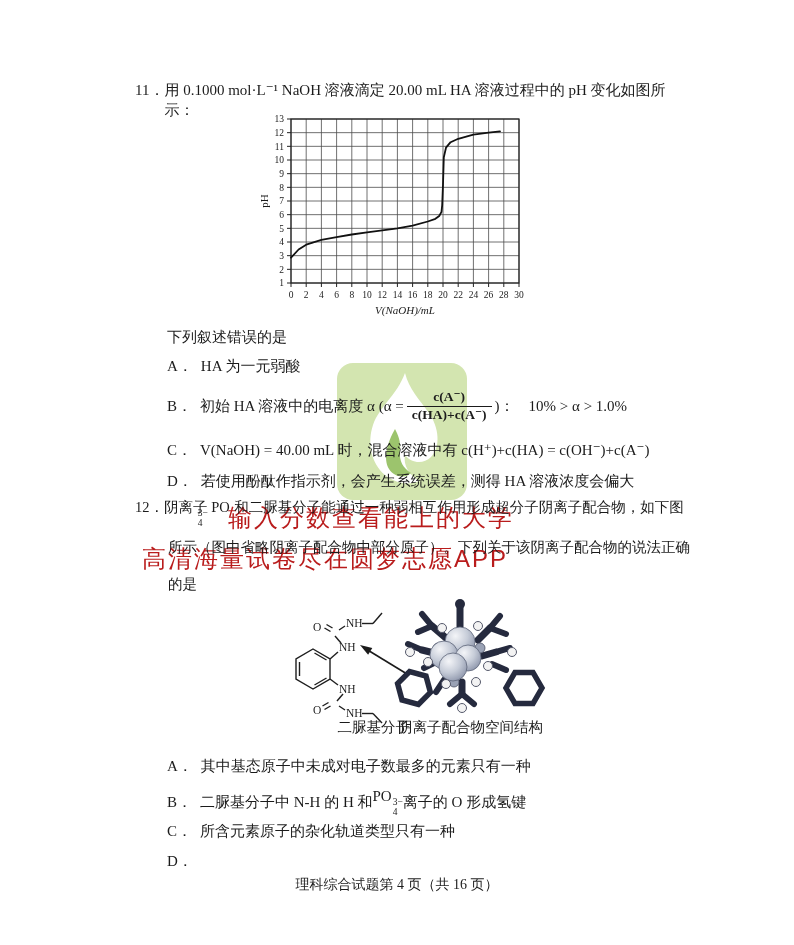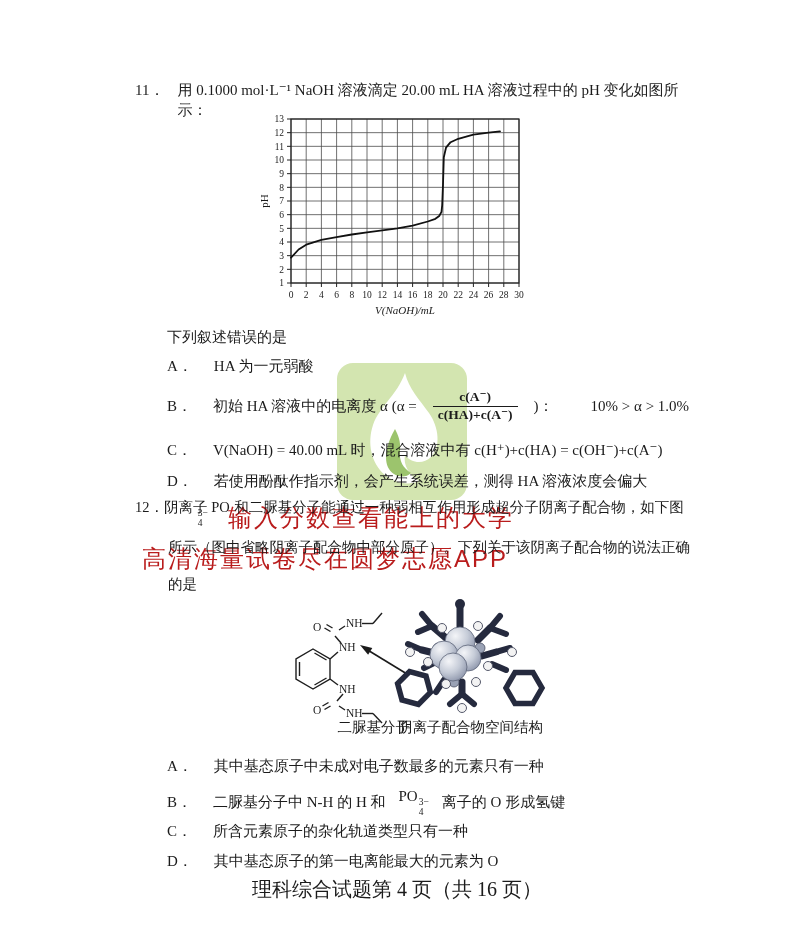--- a/index.html
+++ b/index.html
@@ -1,21 +1,21 @@
 <!DOCTYPE html>
 <html><head>
 <meta charset="utf-8">
 <style>
   html,body{margin:0;padding:0;background:#e8e8e8;}
   .page{
     position:relative;width:794px;height:945px;margin:0 auto;background:#ffffff;
     font-family:"Liberation Serif","DejaVu Serif",serif;color:#1b1b1b;overflow:hidden;
   }
   .abs{position:absolute;}
-  .txt{font-size:15px;line-height:1.35;gap:13px;}
+  .txt{font-size:15px;line-height:1.35;}
   
   .wm-logo{position:absolute;left:337px;top:363px;width:130px;height:137px;z-index:0;}
   .wm-text{position:absolute;z-index:0;color:#b91c1c;font-size:24px;letter-spacing:2px;
            font-family:"Liberation Sans","DejaVu Sans",sans-serif;white-space:nowrap;}
   .content{position:relative;z-index:1;}
   
   .qrow{position:absolute;display:flex;align-items:flex-start;}
   .qnum{white-space:nowrap;}
   .optrow{position:absolute;left:167px;display:flex;align-items:center;white-space:nowrap;}
   .optlabel{margin-right:8px;}
@@ -23,21 +23,21 @@
   .frac{display:inline-block;text-align:center;vertical-align:middle;font-size:13.5px;line-height:1.25;margin:0 3px;font-weight:bold;}
   .frac .num{display:block;padding:0 5px;border-bottom:1.2px solid #1b1b1b;}
   .frac .den{display:block;padding:0 5px;text-align:center;}
   
   .chem{white-space:nowrap;}
   .stack{display:inline-flex;flex-direction:column;font-size:9.5px;line-height:1.05;vertical-align:-0.42em;margin-left:1px;}
   .stack .s-sup,.stack .s-sub{display:block;text-align:left;}
   
   .hang{padding-left:33px;text-indent:-33px;}
   .figcap{position:absolute;font-size:14.5px;white-space:nowrap;}
-  .footer{position:absolute;left:0;right:0;top:876px;text-align:center;font-size:20px;}
+  .footer{position:absolute;left:0;right:0;top:876px;text-align:center;font-size:14px;}
   svg text{font-family:"Liberation Serif","DejaVu Serif",serif;}
 </style>
 </head>
 <body>
 
 <div class="page">
 
   <svg class="wm-logo" viewBox="0 0 130 137">
     <rect x="0" y="0" width="130" height="137" rx="16" fill="#d3e5b0"></rect>
     <path fill="#ffffff" d="M68,10 C60,32 42,44 36,62 C30,80 34,100 48,112 C58,120 72,123 82,118
@@ -156,21 +156,21 @@
     </div>
 
     <div class="optrow txt" style="top:383px;height:46px;">
       <span class="optlabel">B．</span>
       <span>初始 HA 溶液中的电离度 α (α =</span>
       <span class="frac">
         <span class="num">c(A⁻)</span>
         <span class="den">c(HA)+c(A⁻)</span>
       </span>
       <span>)：</span>
-      <span style="margin-left:24px;">10% &gt; α &gt; 1.0%</span>
+      <span style="margin-left:14px;">10% &gt; α &gt; 1.0%</span>
     </div>
 
     <div class="optrow txt" style="top:440px;">
       <span class="optlabel">C．</span>
       <span>V(NaOH) = 40.00 mL 时，混合溶液中有 c(H⁺)+c(HA) = c(OH⁻)+c(A⁻)</span>
     </div>
 
     <div class="optrow txt" style="top:471px;">
       <span class="optlabel">D．</span>
       <span>若使用酚酞作指示剂，会产生系统误差，测得 HA 溶液浓度会偏大</span>
@@ -293,18 +293,17 @@
       <span> 离子的 O 形成氢键</span>
     </div>
 
     <div class="optrow txt" style="top:821px;">
       <span class="optlabel">C．</span>
       <span>所含元素原子的杂化轨道类型只有一种</span>
     </div>
 
     <div class="optrow txt" style="top:851px;">
       <span class="optlabel">D．</span>
-      <span>其中基态原子的第一电离能最大的元素为 O</span>
     </div>
 
     <div class="footer">理科综合试题第 4 页（共 16 页）</div>
   </div>
 </div>
 
 </body></html>

